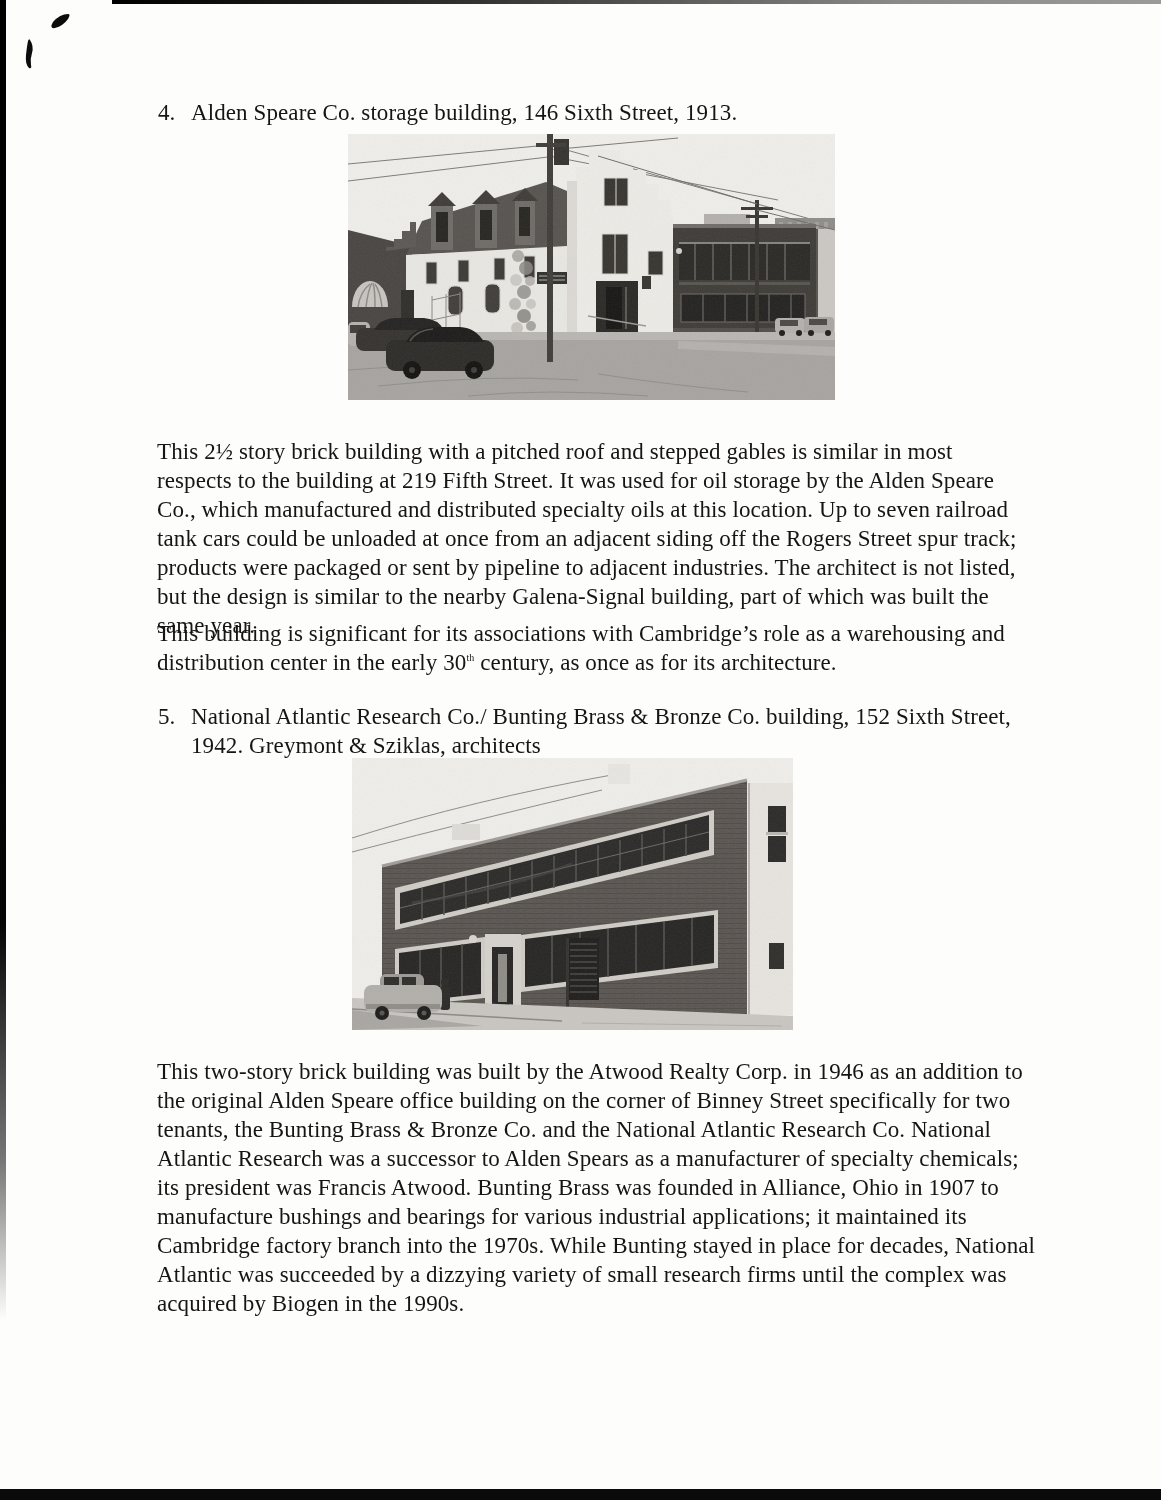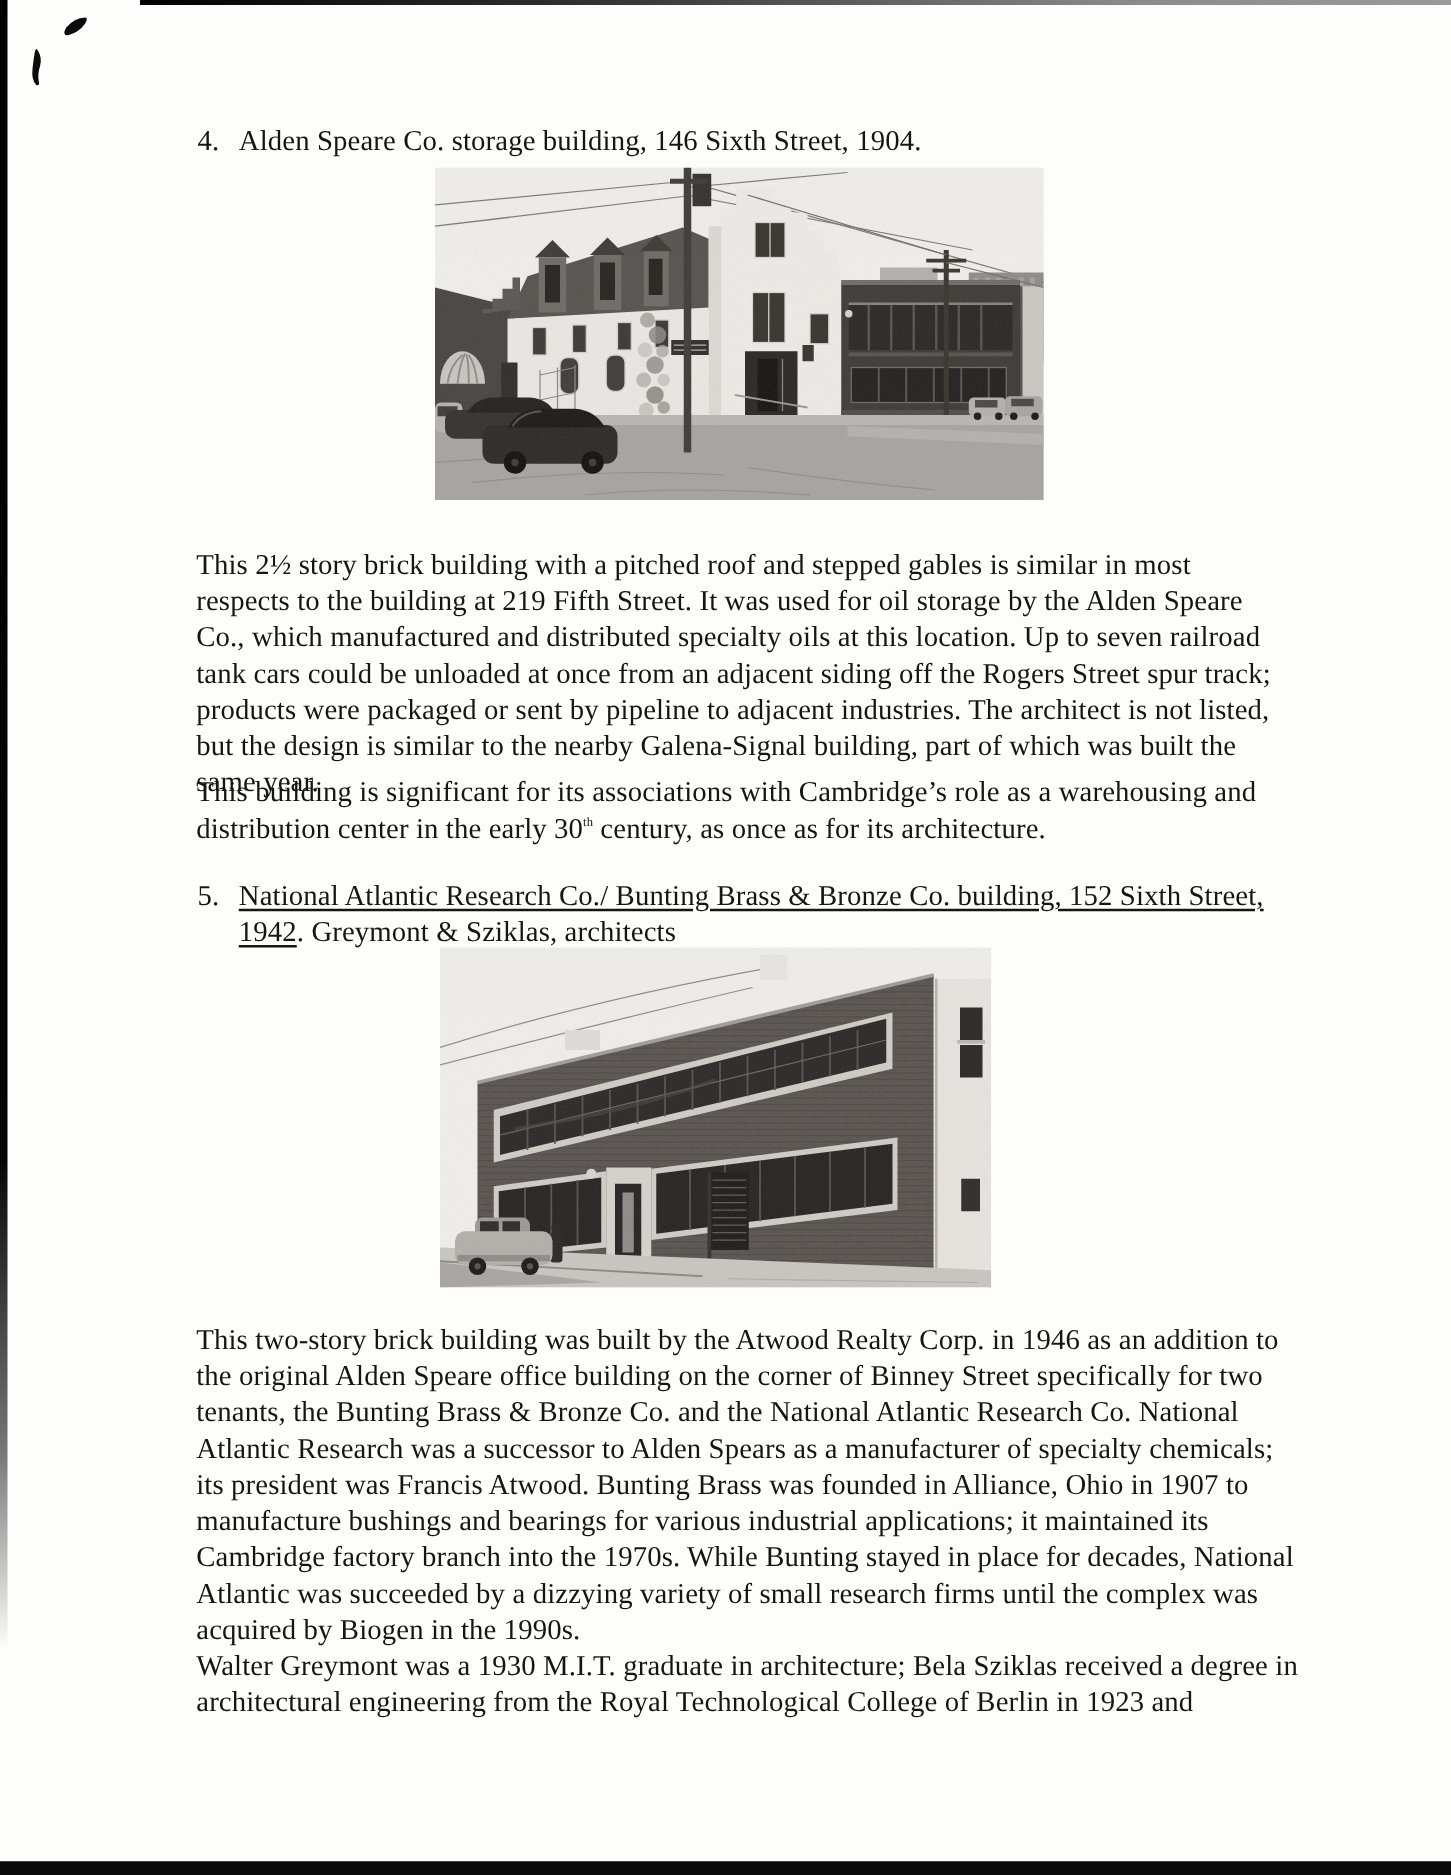--- a/index.html
+++ b/index.html
@@ -17,41 +17,41 @@
     background:linear-gradient(to bottom,#000 0%,#050505 70%,#777 88%,rgba(0,0,0,0) 100%);}
   .edge-top{position:absolute;left:112px;right:0;top:0;height:4px;
     background:linear-gradient(to right,#000 0%,#333 35%,#8a8a8a 75%,#9a9a9a 100%);}
   .edge-bottom{position:absolute;left:0;right:0;bottom:0;height:11px;background:#0a0a0a;}
   .ink-marks{position:absolute;left:0;top:0;}
   
   .txt{position:absolute;font-size:23px;line-height:29px;letter-spacing:.1px;}
   .list-item{display:flex;}
   .list-num{width:33px;flex:0 0 33px;}
   .list-body{flex:1;}
-  .u{text-decoration:underline;text-decoration-thickness:1.5px;text-underline-offset:3px;}
+  .u{text-decoration-thickness:1.5px;text-underline-offset:3px;}
   sup{font-size:10px;line-height:0;vertical-align:baseline;position:relative;top:-9px;}
   .photo{position:absolute;display:block;}
   .photo svg{display:block;width:100%;height:100%;}
 </style>
 </head>
 <body>
 
 <div class="page">
 
   <div class="edge-left"></div>
   <div class="edge-top"></div>
   <div class="edge-bottom"></div>
   <svg class="ink-marks" width="120" height="90" viewBox="0 0 120 90">
     <path d="M53,22 q7,-8 15,-8 q3,0 0,5 q-5,7 -13,9 q-6,1 -2,-6 z" fill="#0c0c0c"></path>
     <path d="M30,40 q4,6 2,13 q-2,6 -1,12 q1,4 -2,3 q-4,-4 -3,-13 q1,-9 2,-14 q1,-3 2,-1 z" fill="#0c0c0c"></path>
   </svg>
 
   <div class="txt list-item" style="left:158px;top:98px;width:900px;">
     <span class="list-num">4.</span>
-    <span class="list-body">Alden Speare Co. storage building, 146 Sixth Street, 1904.</span>
+    <span class="list-body">Alden Speare Co. storage building, 146 Sixth Street, 1913.</span>
   </div>
 
   <figure class="photo" style="left:348px;top:134px;width:487px;height:266px;margin:0;">
     <svg viewBox="0 0 487 266" preserveAspectRatio="none">
       <defs>
         <filter id="noise1" x="0" y="0" width="100%" height="100%">
           <feTurbulence type="fractalNoise" baseFrequency="0.9" numOctaves="2" stitchTiles="stitch"></feTurbulence>
           <feColorMatrix type="saturate" values="0"></feColorMatrix>
         </filter>
       </defs>
@@ -359,15 +359,14 @@
         <circle cx="30" cy="255" r="2.5" fill="#56534f"></circle>
       <circle cx="72" cy="255" r="7" fill="#1c1b19"></circle>
         <circle cx="72" cy="255" r="2.5" fill="#56534f"></circle>
 
       <rect width="441" height="272" filter="url(#noise2)" opacity="0.10"></rect>
     </svg>
   </figure>
 
   <div class="txt" style="left:157px;top:1057px;width:880px;">This two-story brick building was built by the Atwood Realty Corp. in 1946 as an addition to the original Alden Speare office building on the corner of Binney Street specifically for two tenants, the Bunting Brass &amp; Bronze Co. and the National Atlantic Research Co. National Atlantic Research was a successor to Alden Spears as a manufacturer of specialty chemicals; its president was Francis Atwood. Bunting Brass was founded in Alliance, Ohio in 1907 to manufacture bushings and bearings for various industrial applications; it maintained its Cambridge factory branch into the 1970s. While Bunting stayed in place for decades, National Atlantic was succeeded by a dizzying variety of small research firms until the complex was acquired by Biogen in the 1990s.</div>
 
-  <div class="txt" style="left:157px;top:1318px;width:892px;">Walter Greymont was a 1930 M.I.T. graduate in architecture; Bela Sziklas received a degree in architectural engineering from the Royal Technological College of Berlin in 1923 and</div>
 
 </div>
 
 </body></html>

